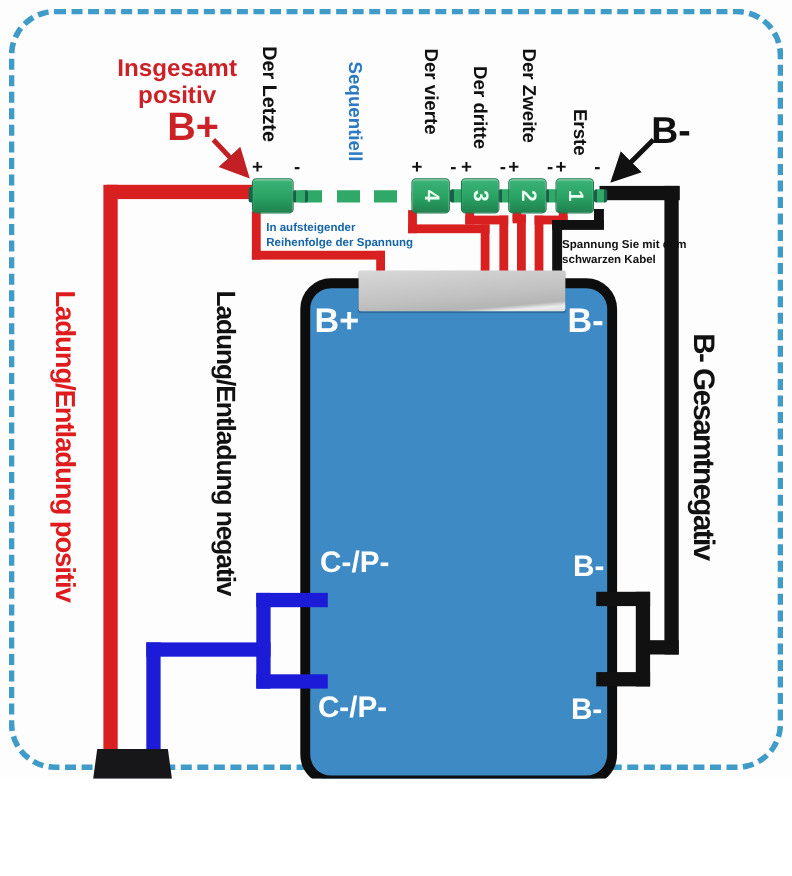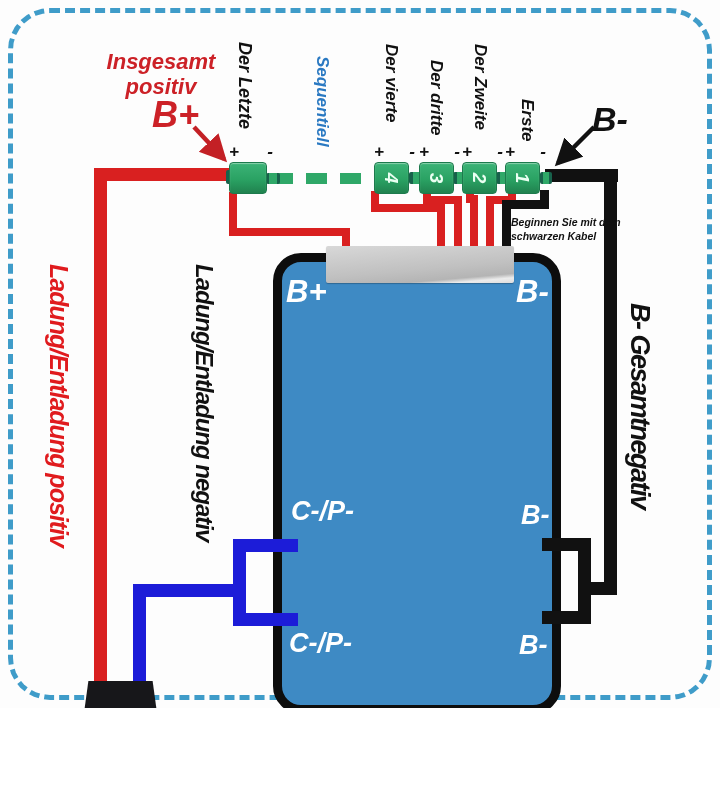--- a/index.html
+++ b/index.html
@@ -1,19 +1,18 @@
 <!DOCTYPE html>
 <html><head>
 <meta charset="utf-8">
 <style>
   html,body{margin:0;padding:0;background:#ffffff;}
   .canvas{
     position:relative;width:720px;height:708px;background:#fdfdfd;overflow:hidden;
     font-family:"Liberation Sans",sans-serif;
-    font-style:italic;
   }
   .dashed-frame{
     position:absolute;left:8px;top:8px;right:8px;bottom:8px;
     border:5px dashed #3f9cc9;border-radius:42px;z-index:0;
   }
   .abs{position:absolute;}
   .v{writing-mode:vertical-rl;}
   .wire{position:absolute;z-index:2;}
   .red{background:#d92020;}
   .blue{background:#1c1cd8;}
@@ -187,21 +186,23 @@
   <div class="conn" style="left:505px;top:144px;width:41px;">
     <div class="marks">
         <span>+</span>
         <span>-</span>
       </div>
     <div class="body" style="width:33px;">
         <span class="num">1</span>
       </div>
   </div>
 
-  <div class="abs t-note-black" style="left:511px;top:215px;">Beginnen Sie mit dem
+  <div class="abs t-note-blue" style="left:242px;top:200px;">In aufsteigender
+Reihenfolge der Spannung</div>
+  <div class="abs t-note-black" style="left:511px;top:215px;">Spannung Sie mit dem
 schwarzen Kabel</div>
 
   <div class="board"></div>
   <div class="grayblock"></div>
 
   <div class="abs t-board" style="left:286px;top:274px;font-size:31px;">B+</div>
   <div class="abs t-board" style="left:516px;top:274px;font-size:31px;">B-</div>
   <div class="abs t-board" style="left:291px;top:496px;font-size:27px;">C-/P-</div>
   <div class="abs t-board" style="left:521px;top:500px;font-size:27px;">B-</div>
   <div class="abs t-board" style="left:289px;top:628px;font-size:27px;">C-/P-</div>

